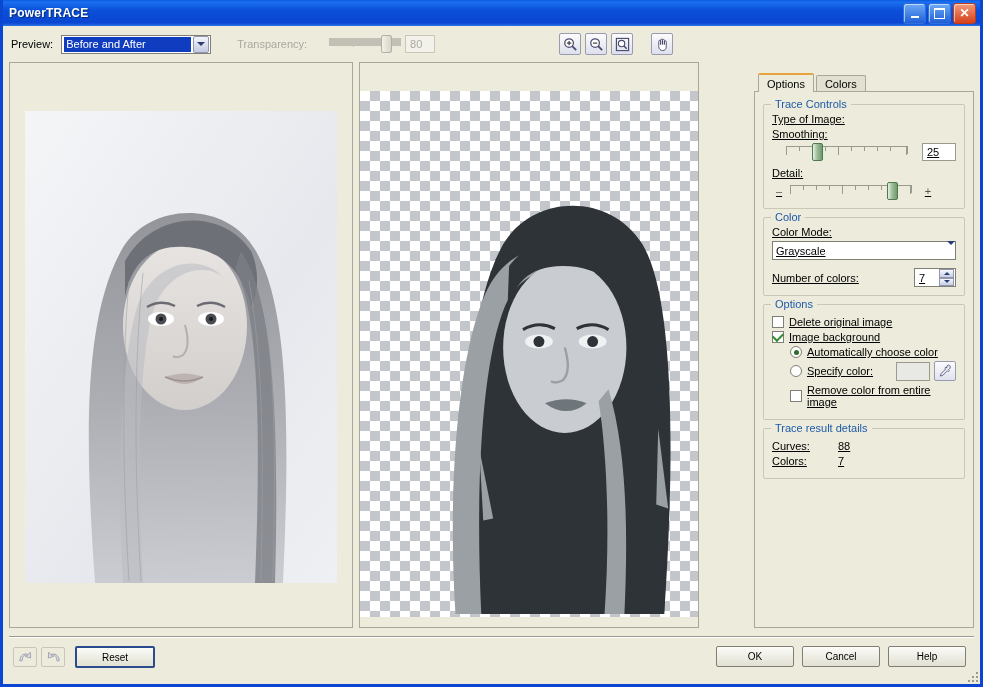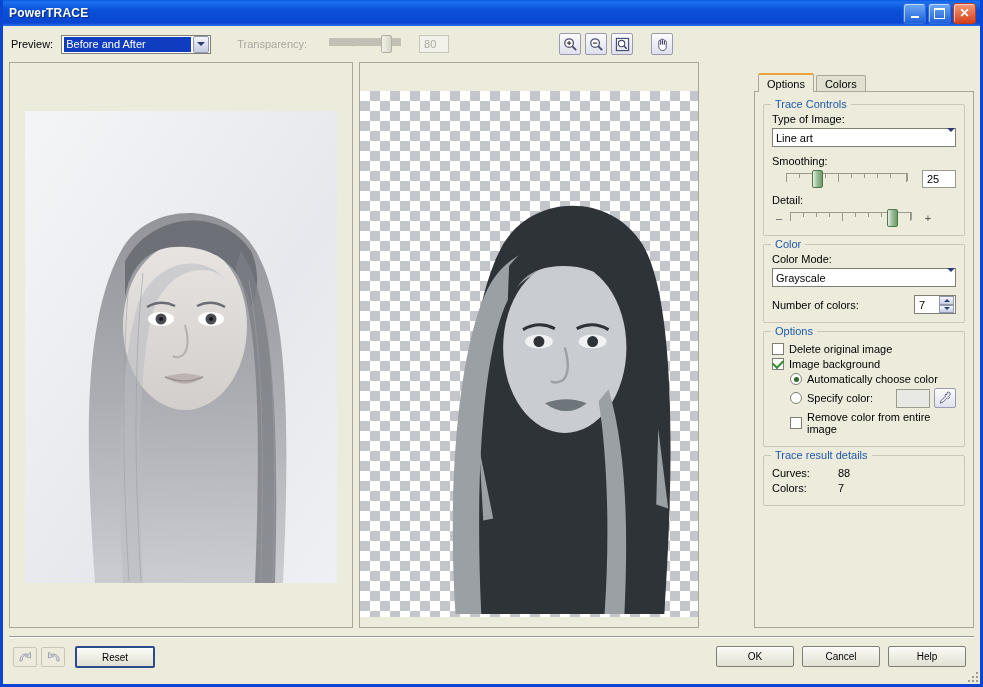--- a/index.html
+++ b/index.html
@@ -62,21 +62,21 @@
   }
   .combo .arrow{
     width:16px;height:17px;margin:1px;
     background:linear-gradient(to bottom,#F4F4FA,#C3CBE2);
     border:1px solid #9097AE;border-radius:2px;
     display:flex;align-items:center;justify-content:center;
     box-sizing:border-box;
   }
   .chev{width:0;height:0;border-left:4px solid transparent;border-right:4px solid transparent;border-top:4px solid #2A3C74;}
 
-  .track-wrap{display:flex;align-items:center;gap:18px;margin-left:14px;}
+  .track-wrap{display:flex;align-items:center;gap:4px;margin-left:14px;}
   .slider{position:relative;width:72px;height:18px;}
   .slider .rail{
     position:absolute;left:0;right:0;top:3px;height:8px;
     border:1px solid #9A9A8E;border-bottom:none;box-sizing:border-box;
   }
   .slider .ticks{position:absolute;left:0;right:0;top:3px;height:9px;}
   .slider .ticks i{position:absolute;top:0;width:1px;height:5px;background:#9A9A8E;}
   .slider .ticks i.big{height:9px;}
   .slider .thumb{
     position:absolute;top:0;width:9px;height:16px;
@@ -137,21 +137,21 @@
     display:flex;align-items:center;margin-right:2px;
     border-radius:2px 2px 0 0;box-sizing:border-box;
   }
   .tab.active{
     background:#ECEBDC;height:19px;border-top:2px solid #E8A33D;
     position:relative;z-index:3;
   }
   .panel{
     border:1px solid #A9A798;background:#ECEBDC;
     position:absolute;left:0;right:0;top:17px;bottom:0;
-    box-sizing:border-box;padding:4px 6px;
+    box-sizing:border-box;padding:4px 6px;text-decoration:underline;
   }
   .group{
     border:1px solid #C9C7B8;border-radius:2px;
     margin:8px 2px 4px 2px;padding:8px 8px 8px 8px;
     position:relative;
   }
   .group>.gtitle{
     position:absolute;top:-7px;left:7px;background:#ECEBDC;
     padding:0 4px;color:#1E5AA8;font-size:11px;
   }
@@ -389,24 +389,20 @@
       <div class="tab">
           <span>Colors</span>
         </div>
     </div>
 
     <div class="panel">
 
       <div class="group">
         <span class="gtitle">Trace Controls</span>
         <div class="fieldlabel">Type of Image:</div>
-        <div class="combo2">
-          <span class="val">Line art</span>
-          <span class="arrow"><span class="chev"></span></span>
-        </div>
 
         <div class="fieldlabel">Smoothing:</div>
         <div class="row" style="margin-bottom:6px">
           <div class="slider" style="width:122px;margin-left:14px">
             <div class="rail"></div>
             <div class="ticks">
               <i style="left:0" class="big"></i>
                 <i style="left:13px"></i>
                 <i style="left:26px"></i>
                 <i style="left:39px"></i>

